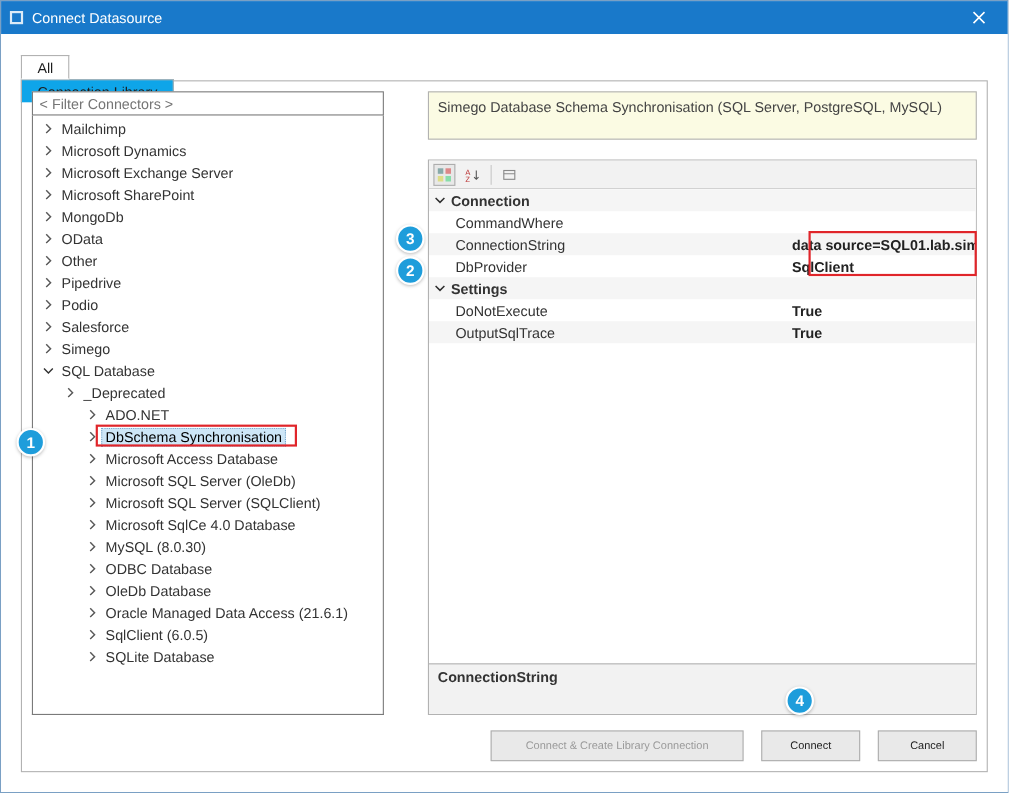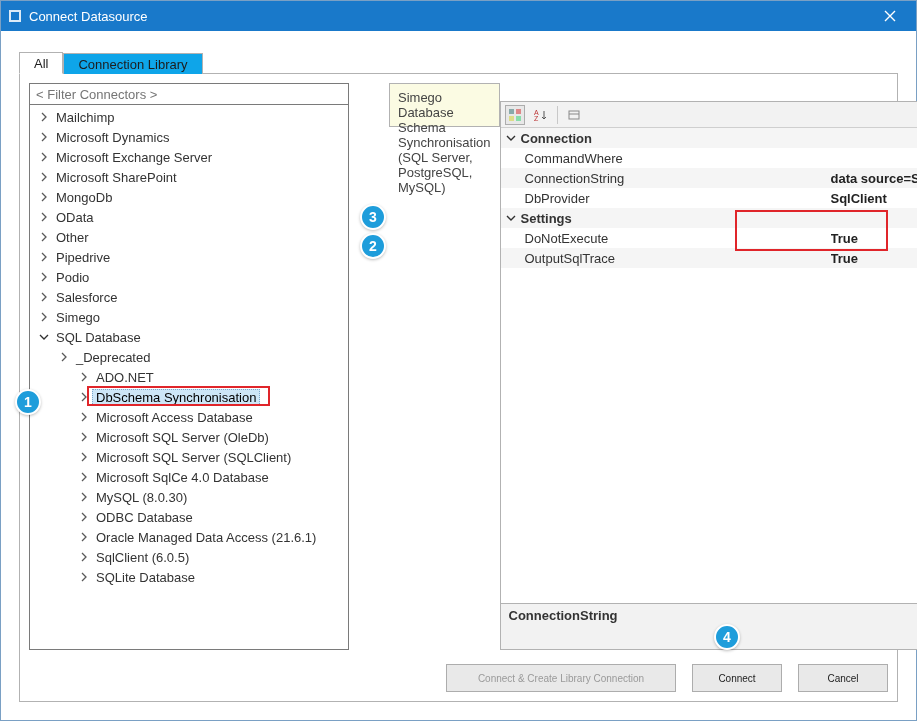--- a/index.html
+++ b/index.html
@@ -42,22 +42,23 @@
   }
   .client {
     flex: 1;
     padding: 18px;
     display: flex;
     flex-direction: column;
     background: #fff;
   }
   .tabs {
     display: flex;
-    align-items: flex-end;
+    align-items: flex-start;
     height: 24px;
+    flex-direction: column;
   }
   .tab {
     border: 1px solid #b2b2b2;
     border-bottom: none;
     padding: 3px 14px 2px 14px;
     background: #0ea5e9;
     color: #1d1d1d;
     font-size: 13px;
     cursor: pointer;
     position: relative;
@@ -139,21 +140,21 @@
     border: 1px dotted #7aa7cb;
     color: #000;
     text-align: center;
   }
   .indent1 { padding-left: 8px; }
   .indent2 { padding-left: 28px; }
   .indent3 { padding-left: 48px; }
   .right-col {
     flex: 1;
     display: flex;
-    flex-direction: row;
+    flex-direction: column;
     min-width: 0;
   }
   .infobar {
     border: 1px solid #b2b2b2;
     background: #fbfbe3;
     color: #444;
     padding: 6px 8px;
     height: 44px;
     font-size: 13px;
   }
@@ -459,20 +460,28 @@
                   </span>
                   <span class="node-label">MySQL (8.0.30)</span>
                 </div>
                 <div class="tree-row indent3">
                   <span class="twisty blank">
                     <svg width="10" height="10" viewBox="0 0 10 10">
                       <path d="M3 1 L7 5 L3 9" fill="none" stroke="#595959" stroke-width="1.3"></path>
                     </svg>
                   </span>
                   <span class="node-label">ODBC Database</span>
+                </div>
+                <div class="tree-row indent3">
+                  <span class="twisty blank">
+                    <svg width="10" height="10" viewBox="0 0 10 10">
+                      <path d="M3 1 L7 5 L3 9" fill="none" stroke="#595959" stroke-width="1.3"></path>
+                    </svg>
+                  </span>
+                  <span class="node-label">OleDb Database</span>
                 </div>
                 <div class="tree-row indent3">
                   <span class="twisty blank">
                     <svg width="10" height="10" viewBox="0 0 10 10">
                       <path d="M3 1 L7 5 L3 9" fill="none" stroke="#595959" stroke-width="1.3"></path>
                     </svg>
                   </span>
                   <span class="node-label">Oracle Managed Data Access (21.6.1)</span>
                 </div>
                 <div class="tree-row indent3">

